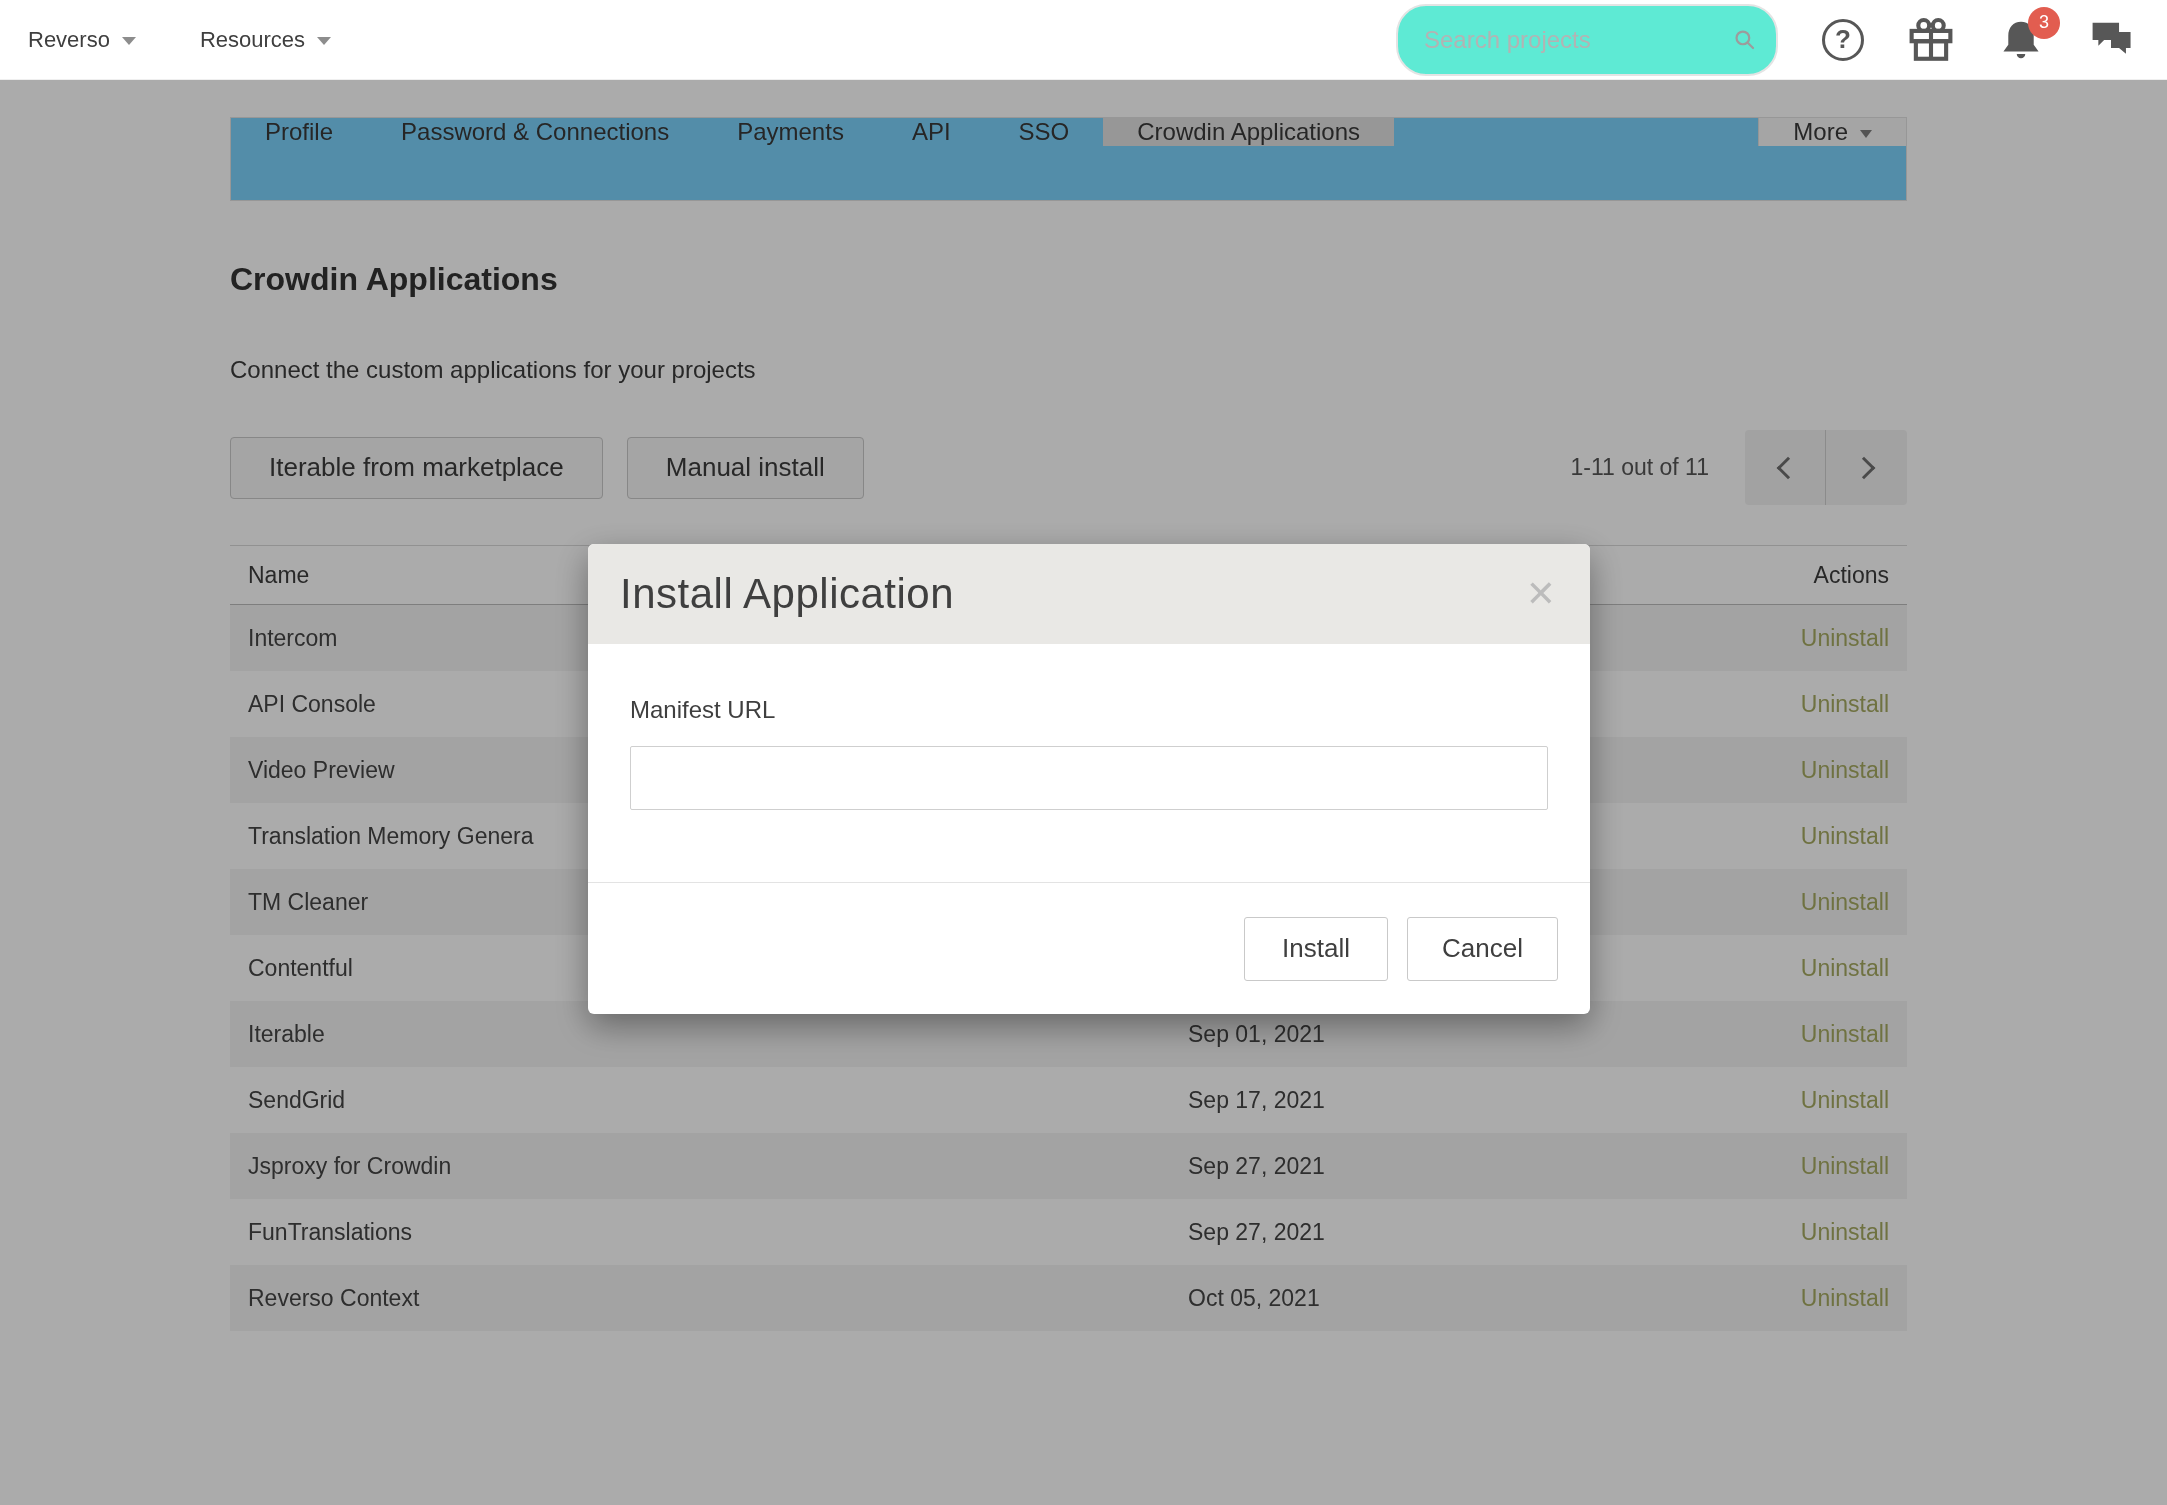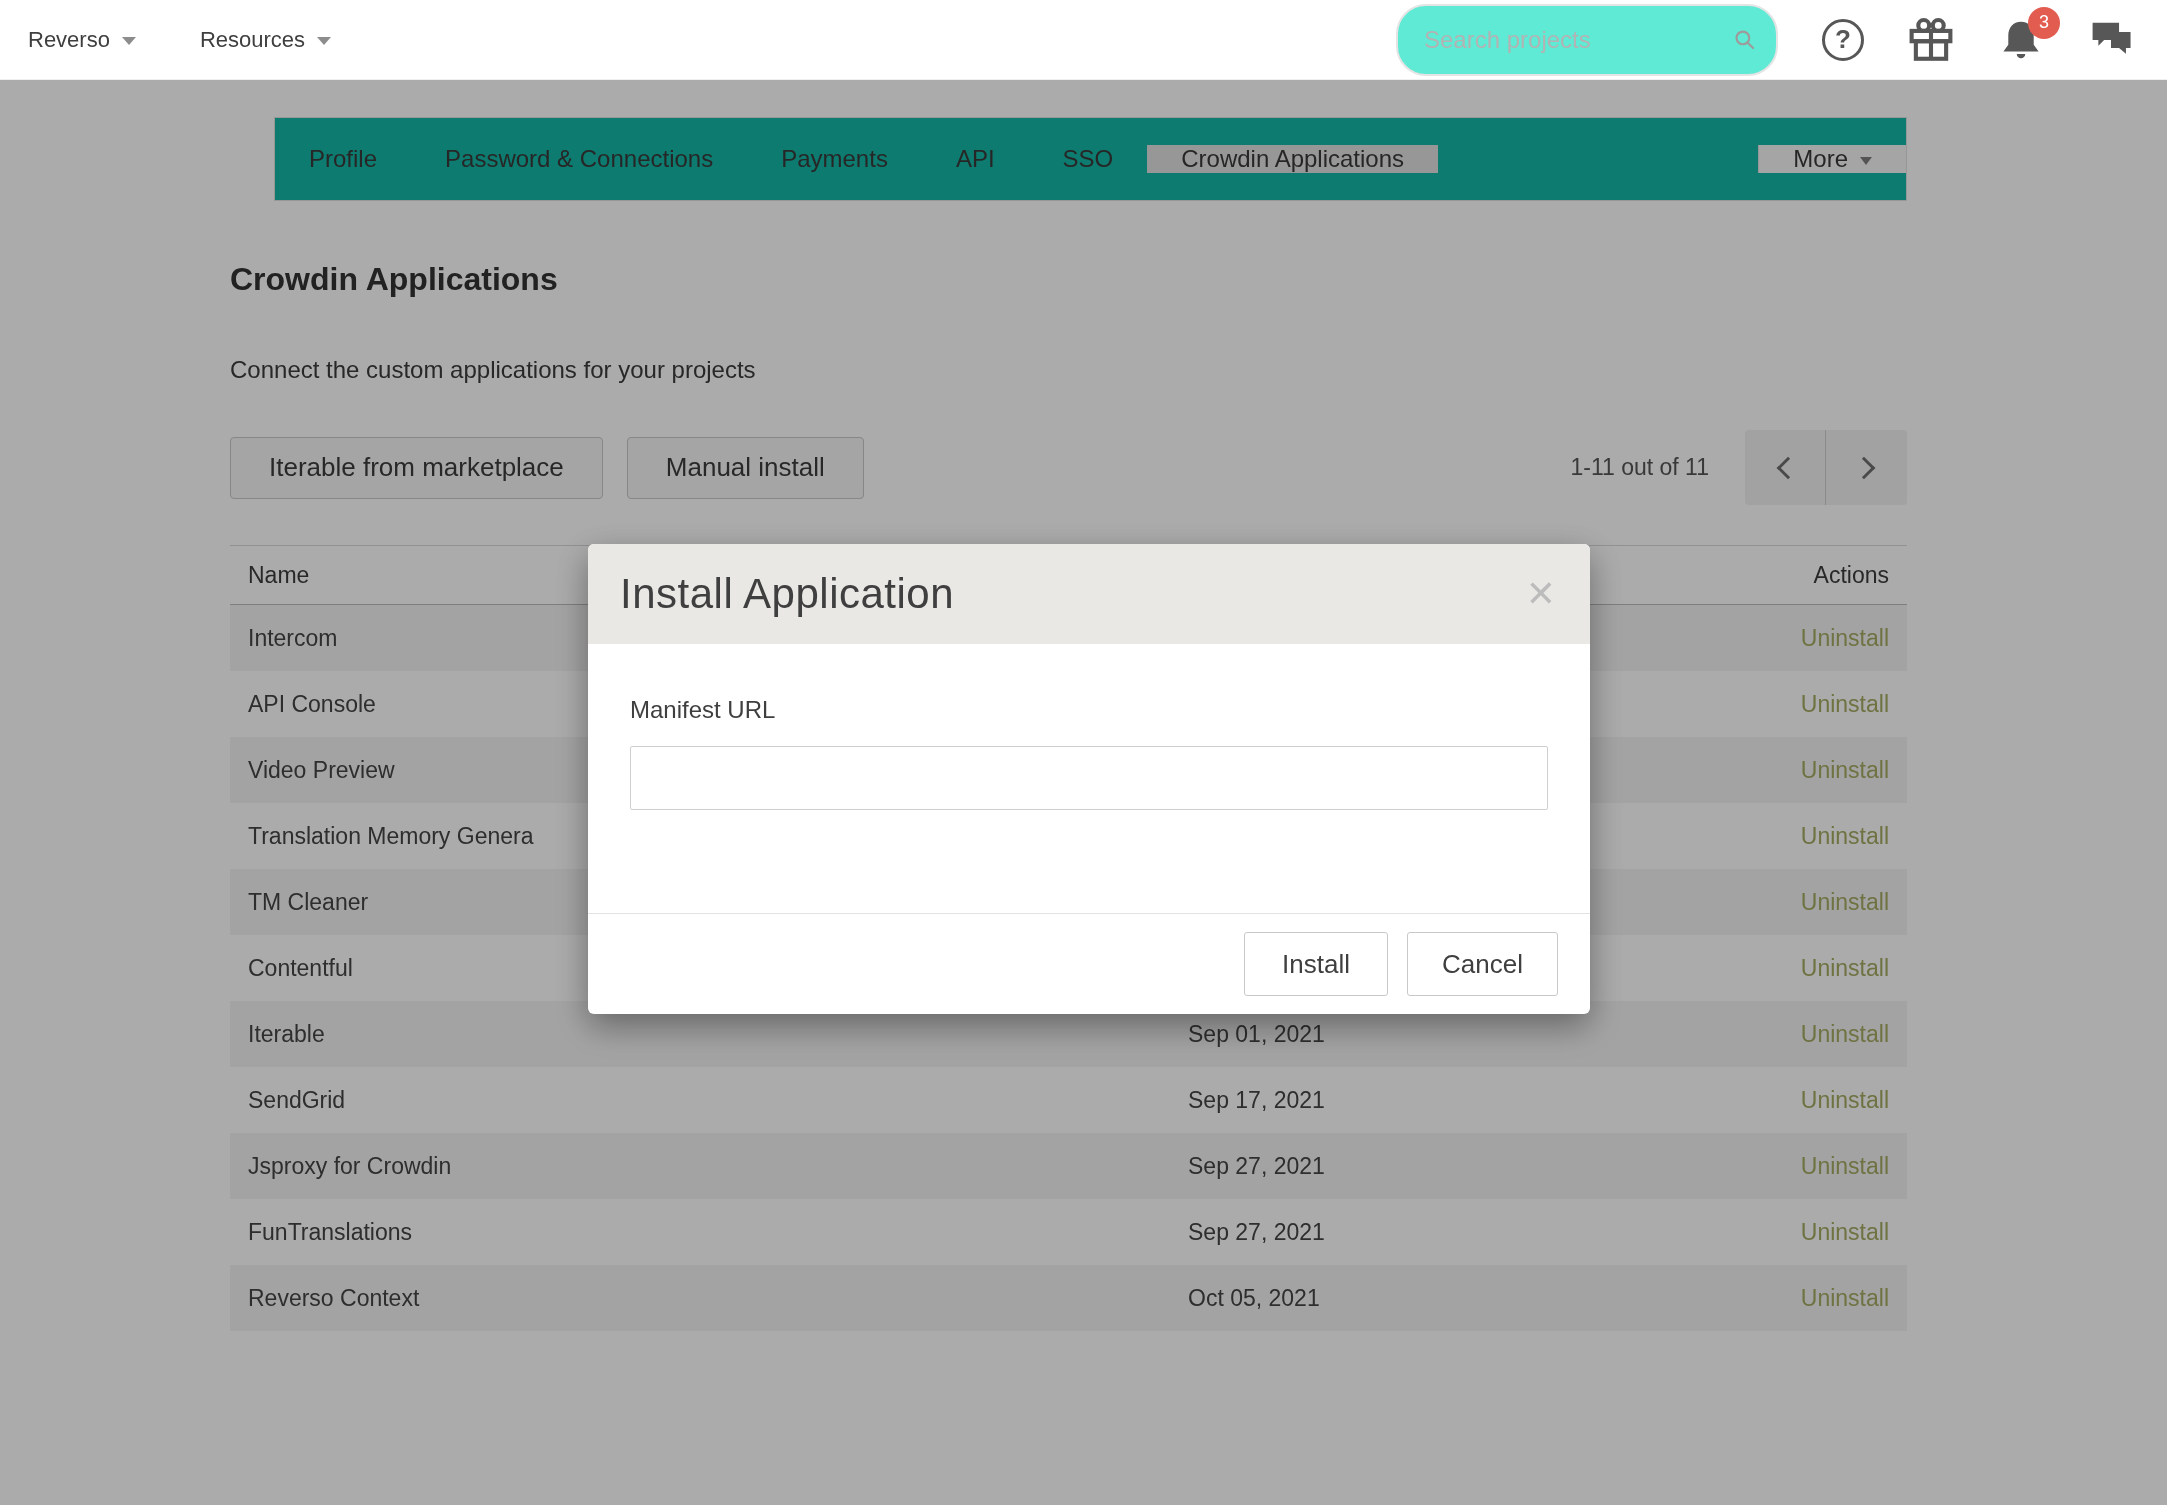--- a/index.html
+++ b/index.html
@@ -29,22 +29,22 @@
     border-radius:16px; color:#fff; font-size:18px; display:flex;
     align-items:center; justify-content:center; }
 
   
   .overlay { position:fixed; left:0; top:80px; right:0; bottom:0;
     background:rgba(0,0,0,0.33); z-index:5; }
 
   
   .main { position:relative; z-index:1; margin-left:230px; width:1677px; }
 
-  .tabbar { margin-top:37px; height:84px; background:#14b8a6;
-    border:1px solid #e2e2e2; display:flex; align-items:center;margin-left:44px; }
+  .tabbar { margin-top:37px; height:84px; background:#7dd3fc;
+    border:1px solid #e2e2e2; display:flex; align-items:flex-start; }
   .tab { display:flex; align-items:center; padding:0 34px; font-size:24px;
     color:#3a3a3a; cursor:pointer; white-space:nowrap; }
   .tab.active { background:#e2e2e2; }
   .tab.more { margin-left:auto; border-left:1px solid #e0e0e0; background:#f7f7f7;
     gap:12px; }
   .tab.more .caret { border-top-color:#7e7e7e; border-left-width:6px; border-right-width:6px; }
 
   .page-title { margin-top:60px; font-size:32px; font-weight:bold; color:#333; }
   .page-sub { margin-top:58px; font-size:24px; color:#3c3c3c; }
 
@@ -85,21 +85,21 @@
   .modal-header { height:100px; background:#e9e8e5; border-radius:6px 6px 0 0;
     display:flex; align-items:center; padding:0 34px 0 32px; }
   .modal-title { font-size:42px; font-weight:300; color:#3f3f3f; letter-spacing:0.5px; }
   .modal-close { margin-left:auto; font-size:36px; color:#bcbcbc; cursor:pointer;
     line-height:1; font-weight:300; }
   .modal-body { padding:52px 42px 0 42px; flex:1; }
   .field-label { font-size:24px; color:#3f3f3f; }
   .field-input { margin-top:22px; width:918px; height:64px; border:1px solid #cfcfcf;
     border-radius:2px; font-size:24px; color:#444; padding:0 16px; outline:none;
     font-family:"Liberation Sans", sans-serif; }
-  .modal-footer { height:101px; border-top:1px solid #e3e3e3; display:flex;
+  .modal-footer { height:132px; border-top:1px solid #e3e3e3; display:flex;
     align-items:center; justify-content:flex-end; padding-right:32px; gap:19px; }
   .modal-btn { height:64px; background:#fff; border:1px solid #c9c9c9; border-radius:3px;
     font-size:26px; color:#3f3f3f; cursor:pointer; font-family:"Liberation Sans", sans-serif; }
   .modal-btn.install { width:144px; }
   .modal-btn.cancel { width:151px; }
 
   svg { display:block; }
 </style>
 </head>
 <body>

